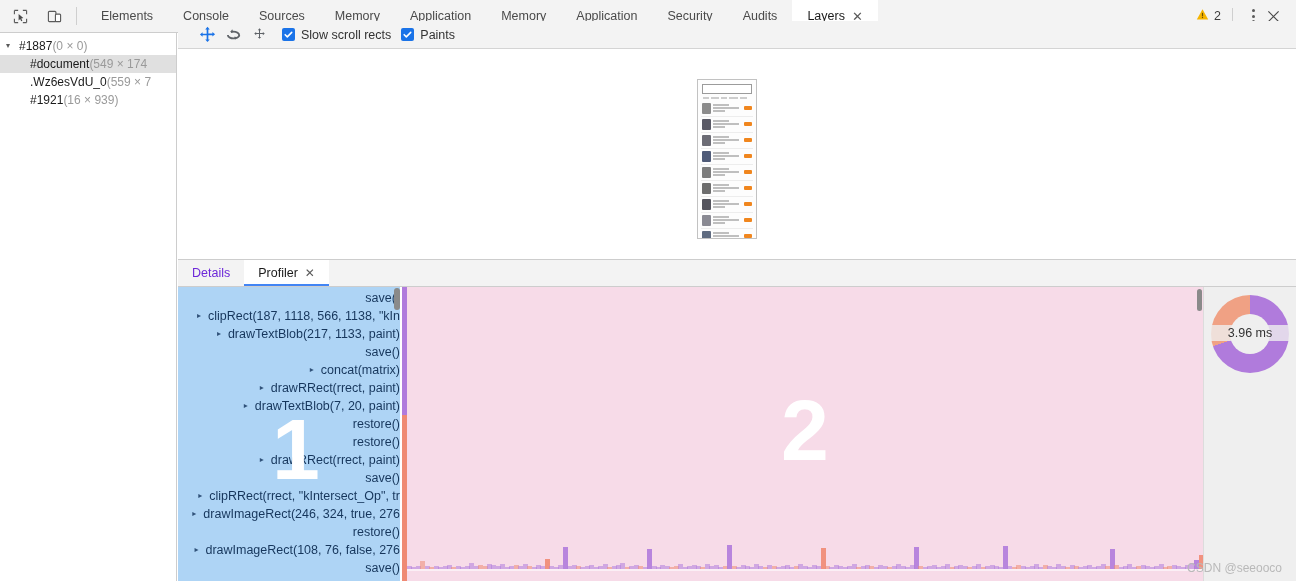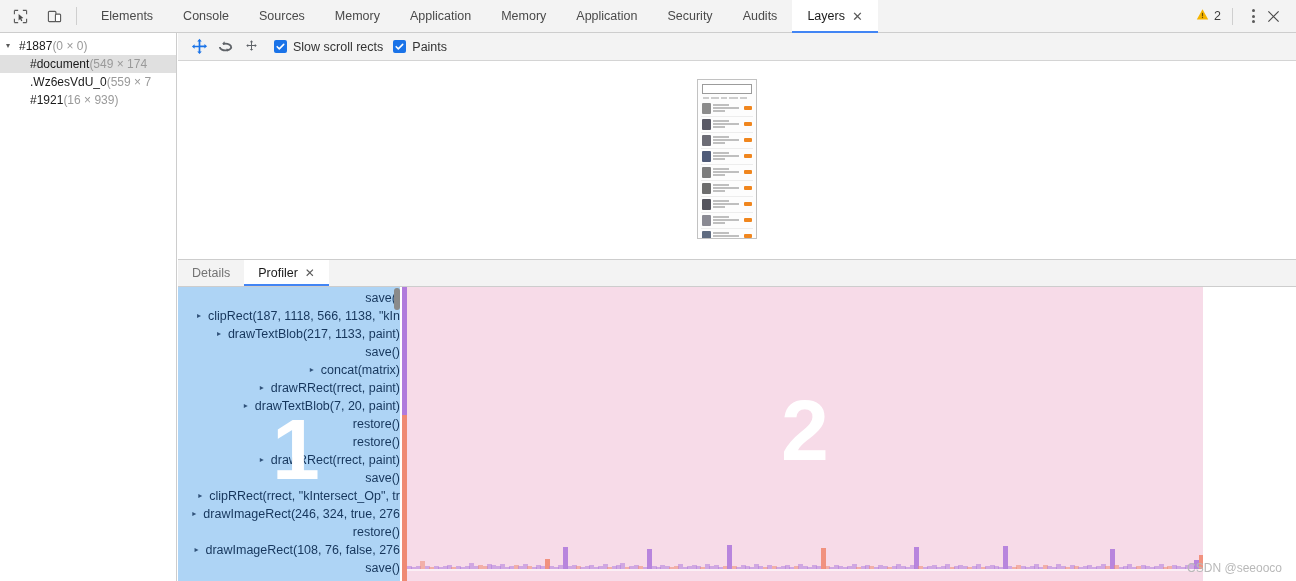--- a/index.html
+++ b/index.html
@@ -105,26 +105,26 @@
     width: 10px; display: inline-block;
     font-size: 8px; color: #5a5a5a;
     margin-right: 3px;
     transform: translateY(-1px);
   }
   .node-name { color: #1a1a1a; }
   .node-dim { color: #9a9a9a; }
 
   
   .layers-toolbar {
-    position: absolute; left: 178px; top: 33px;
+    position: absolute; left: 178px; top: 21px;
     width: 1118px; height: 28px;
     background: #f3f3f3;
     border-bottom: 1px solid #d4d4d4;
     display: flex; align-items: center;
-    padding-left: 8px;
+    padding-left: 16px;
   }
   .lt-icon {
     width: 26px; height: 22px;
     display: flex; align-items: center; justify-content: center;
     cursor: pointer;
   }
   .cb-item {
     display: flex; align-items: center;
     margin-left: 10px;
     font-size: 12.5px; color: #333;
@@ -186,21 +186,21 @@
     width: 1118px; height: 28px;
     background: #f3f3f3;
     border-top: 1px solid #cdcdcd;
     border-bottom: 1px solid #cdcdcd;
     display: flex; align-items: stretch;
   }
   .subtab {
     display: flex; align-items: center;
     padding: 0 14px;
     font-size: 12.5px;
-    color: #737373;
+    color: #6d28d9;
     cursor: pointer;
     position: relative;
   }
   .subtab.active { color: #1a1a1a; background: #ffffff; }
   .subtab.active::after {
     content: ""; position: absolute; left: 0; right: 0; bottom: 0;
     height: 2px; background: #4285f4;
   }
   .subtab .tabclose { margin-left: 7px; font-size: 12px; color: #5a5a5a; }
 
@@ -854,18 +854,25 @@
           <div class="bar" style="left: 764.872px; height: 4px; background: rgb(176, 123, 220); opacity: 0.55;"></div>
           <div class="bar" style="left: 769.318px; height: 3px; background: rgb(176, 123, 220); opacity: 0.55;"></div>
           <div class="bar" style="left: 773.765px; height: 2px; background: rgb(176, 123, 220); opacity: 0.55;"></div>
           <div class="bar" style="left: 778.212px; height: 4px; background: rgb(176, 123, 220); opacity: 0.55;"></div>
           <div class="bar" style="left: 782.659px; height: 6px; background: rgb(176, 123, 220); opacity: 0.55;"></div>
           <div class="bar" style="left: 787.106px; height: 9px; background: rgb(176, 123, 220); opacity: 0.9;"></div>
           <div class="bar" style="left: 791.553px; height: 14px; background: rgb(239, 138, 115); opacity: 0.9;"></div>
         </div>
     </div>
 
+    <div class="right-gutter">
+      <div class="gutter-scrollbar"></div>
+      <div class="donut-wrap">
+        <div class="donut"></div>
+        <div class="donut-label">3.96 ms</div>
+      </div>
+    </div>
   </div>
 
   <div class="big-one">1</div>
 
   <div class="watermark">CSDN @seeooco</div>
 </div>
 
 </body></html>

